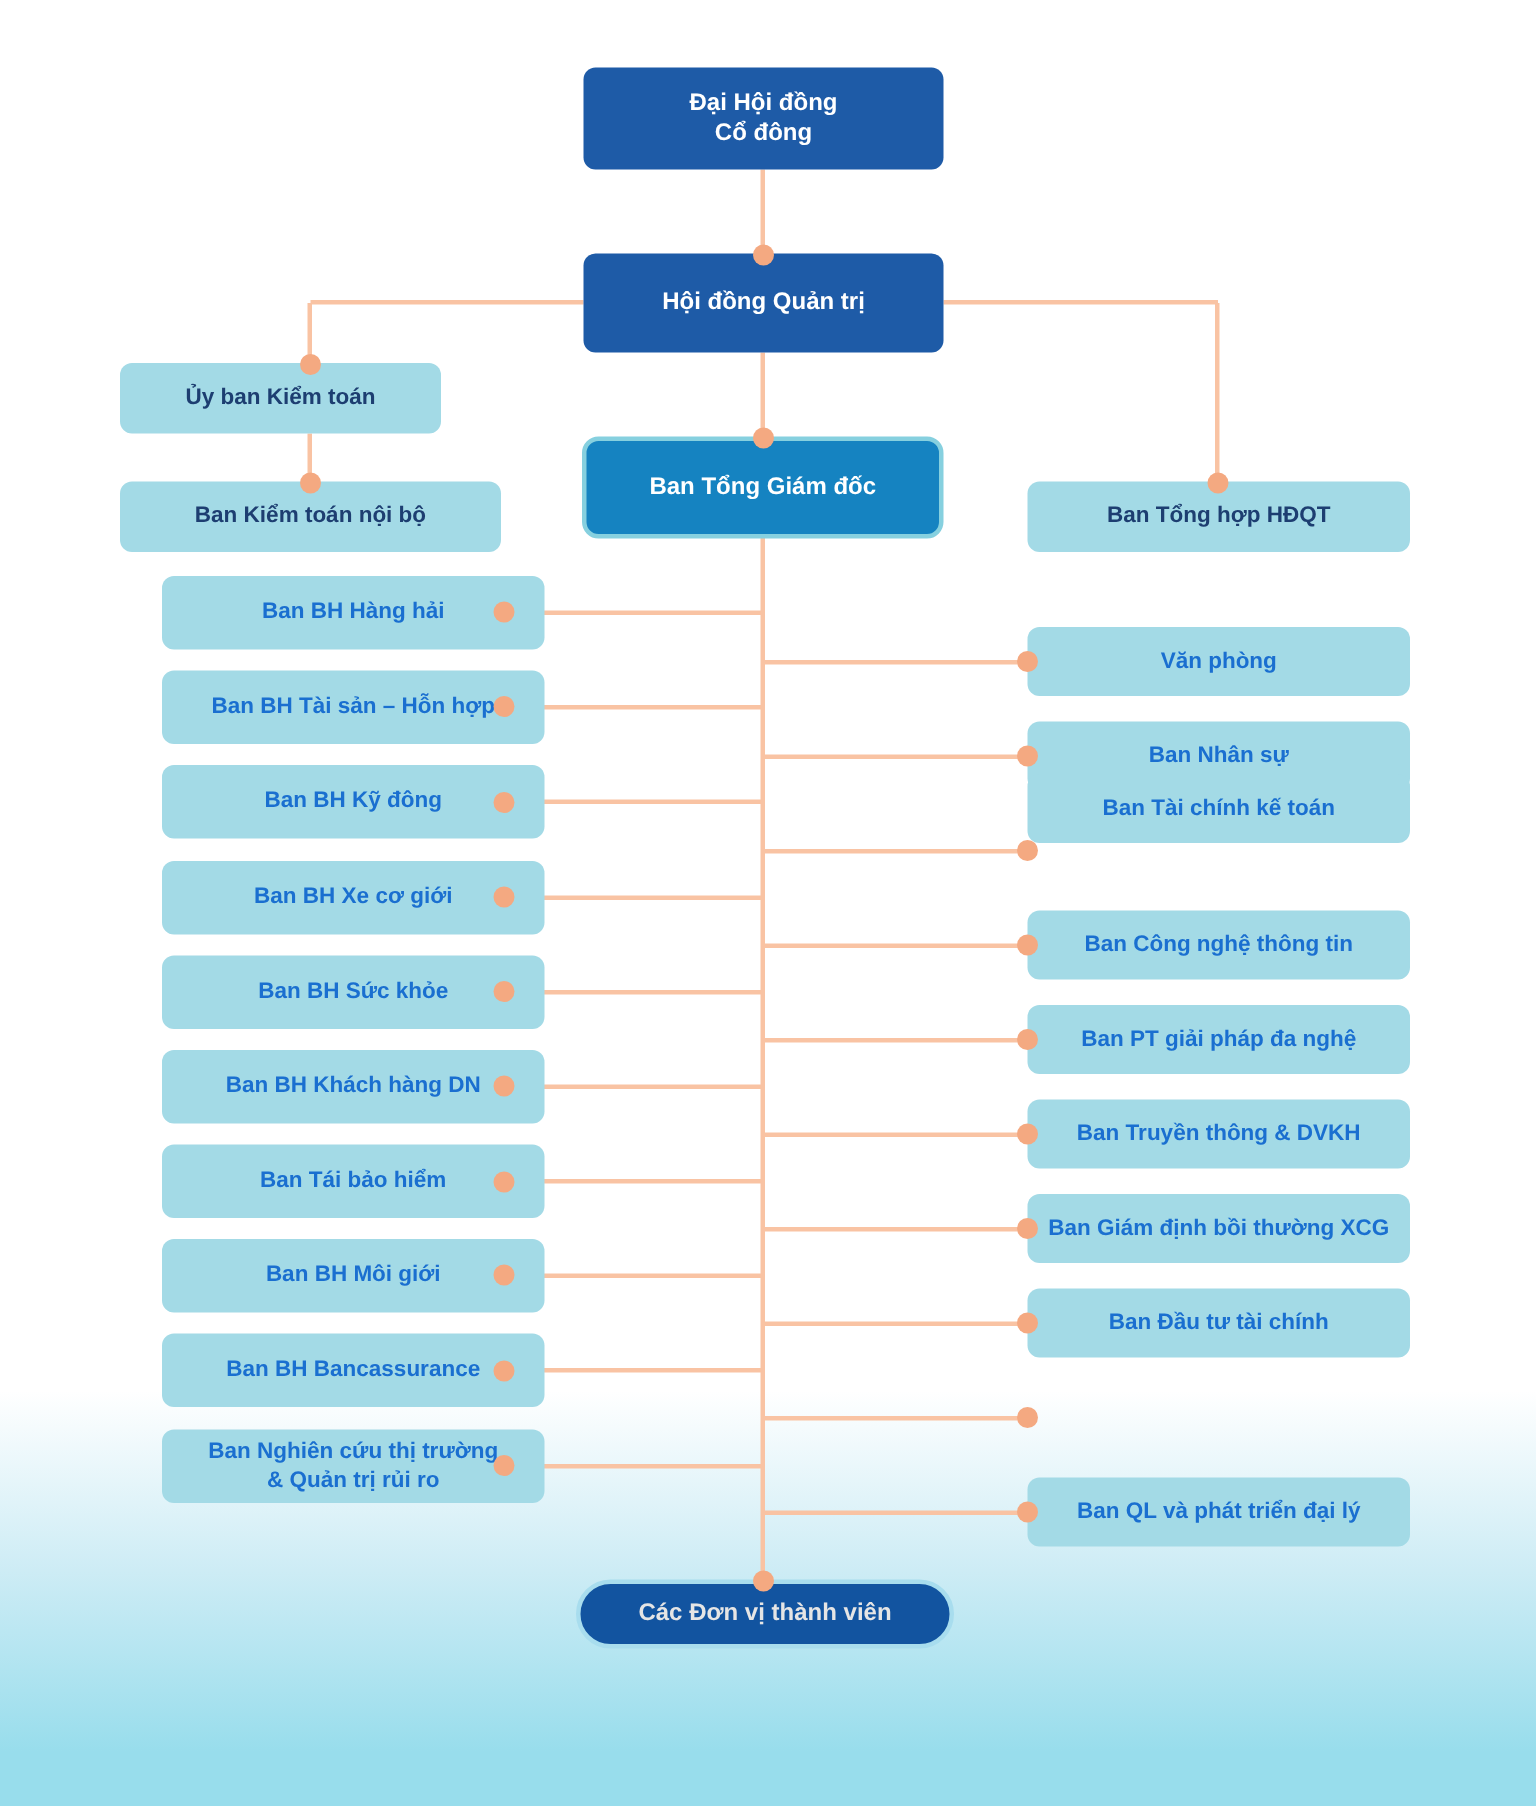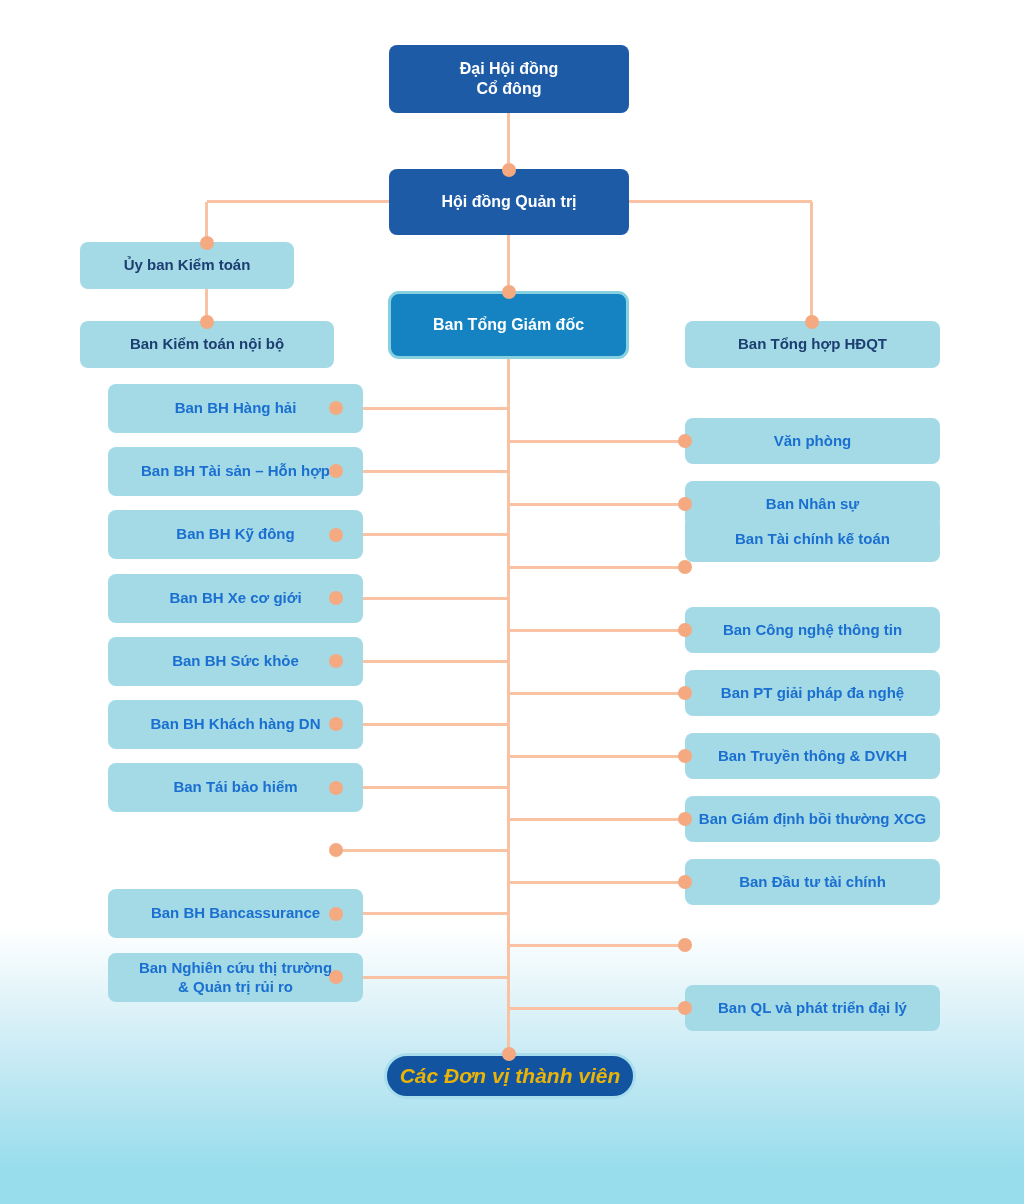--- a/index.html
+++ b/index.html
@@ -25,22 +25,22 @@
   }
   .dark  { background:var(--primary-dark,#1e5ba7); color:#ffffff; font-size:16px; }
   .light { background:var(--node-light,#a3dae6); font-size:15px; }
   .navy  { color:var(--text-navy,#1d3e71); }
   .blue  { color:var(--text-blue,#1a6fd0); }
   .exec  {
     background:var(--exec-blue,#1583c1); color:#ffffff; font-size:16px;
     border:3px solid #86d0df; border-radius:11px;
   }
   .member {
-    background:var(--member-navy,#1254a0); color:#eab308; font-size:21px;
-    border:3px solid #a8ddee; border-radius:23px;font-style:italic;
+    background:var(--member-navy,#1254a0); color:#e5e5e5; font-size:16px;
+    border:3px solid #a8ddee; border-radius:23px;
   }
   
   .b-dhdc  { left:389px; top:45px;  width:240px; height:68px; }
   .b-hdqt  { left:389px; top:169px; width:240px; height:66px; }
   .b-ubkt  { left:80px;  top:242px; width:214px; height:47px; }
   .b-bktnb { left:80px;  top:321px; width:254px; height:47px; }
   .b-btgd  { left:388px; top:291px; width:241px; height:68px; }
   .b-bth   { left:685px; top:321px; width:255px; height:47px; }
   .b-member{ left:384px; top:1053px; width:252px; height:46px; }
   .lcol { left:80px;  width:255px; height:49px;margin-left:28px; }
@@ -124,20 +124,21 @@
   <div class="node light navy b-bth">Ban Tổng hợp HĐQT</div>
   <div class="node member b-member">Các Đơn vị thành viên</div>
 
   <div class="node light blue lcol l0">Ban BH Hàng hải</div>
   <div class="node light blue lcol l1">Ban BH Tài sản – Hỗn hợp</div>
   <div class="node light blue lcol l2">Ban BH Kỹ đông</div>
   <div class="node light blue lcol l3">Ban BH Xe cơ giới</div>
   <div class="node light blue lcol l4">Ban BH Sức khỏe</div>
   <div class="node light blue lcol l5">Ban BH Khách hàng DN</div>
   <div class="node light blue lcol l6">Ban Tái bảo hiểm</div>
+  <div class="node light blue lcol l7">Ban BH Môi giới</div>
   <div class="node light blue lcol l8">Ban BH Bancassurance</div>
   <div class="node light blue lcol l9">Ban Nghiên cứu thị trường
 &amp; Quản trị rủi ro</div>
 
   <div class="node light blue rcol r1">Ban Nhân sự</div>
   <div class="node light blue rcol r0">Văn phòng</div>
   <div class="node light blue rcol r2">Ban Tài chính kế toán</div>
   <div class="node light blue rcol r3">Ban Công nghệ thông tin</div>
   <div class="node light blue rcol r4">Ban PT giải pháp đa nghệ</div>
   <div class="node light blue rcol r5">Ban Truyền thông &amp; DVKH</div>

